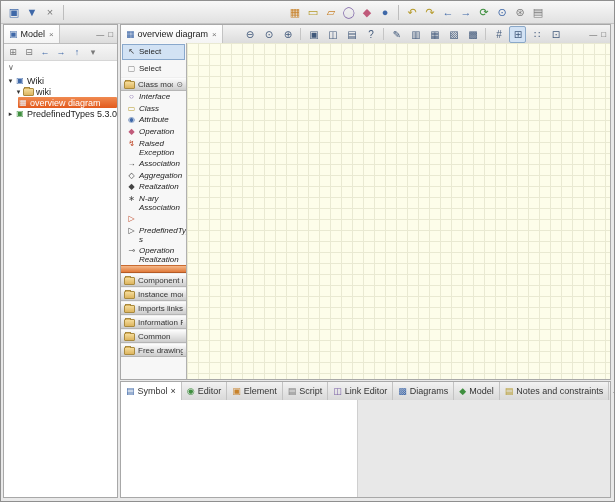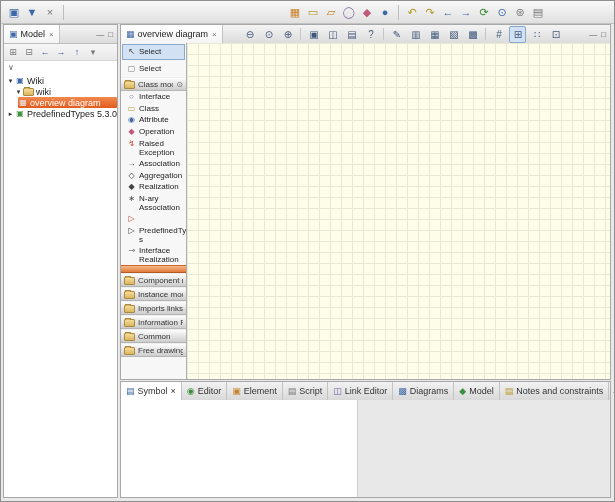--- a/index.html
+++ b/index.html
@@ -45,21 +45,21 @@
   .esep{width:1px;height:12px;background:#c5c5c5;margin:0 3px;}
   .ed-body{position:absolute;top:18px;left:0;right:0;bottom:0;}
 
   
   .palette{position:absolute;left:0;top:0;bottom:0;width:66px;background:#f7f7f7;border-right:1px solid #b0b0b0;overflow:hidden;font-size:8px;box-sizing:border-box;}
   .pal-tool{display:flex;align-items:center;gap:3px;padding:2px 2px 2px 4px;border:1px solid transparent;margin:1px;}
   .pal-tool.selected{background:#d2e2f4;border-color:#89a8cc;}
   .pal-header{display:flex;align-items:center;gap:3px;height:12px;background:linear-gradient(#fdfdfd,#cdcdcd);border-top:1px solid #efefef;border-bottom:1px solid #b5b5b5;padding:0 3px;color:#333;}
   .pal-header .grow{flex:1;overflow:hidden;white-space:nowrap;}
   .pal-item{display:flex;align-items:flex-start;gap:3px;padding:1px 1px 1px 6px;}
-  .pal-item .lbl{line-height:1.15;overflow-wrap:break-word;width:58px;}
+  .pal-item .lbl{line-height:1.15;overflow-wrap:break-word;width:58px;font-style:italic;}
   .pal-icon{width:9px;flex:0 0 9px;text-align:center;font-size:8px;line-height:1.2;}
   .pal-partial{height:6px;background:linear-gradient(#f5b98a,#e07a3a);border-top:1px solid #c86a30;border-bottom:1px solid #b55a24;}
   .folder-icon{width:9px;height:6px;background:linear-gradient(#f5dc9a,#ddb55f);border:1px solid #a98a3f;border-radius:1px;position:relative;flex:0 0 9px;margin-top:1px;}
   .folder-icon::before{content:"";position:absolute;top:-2px;left:0;width:4px;height:1px;background:#ddb55f;border:1px solid #a98a3f;border-bottom:none;}
   .pin{font-size:8px;color:#666;}
 
   
   .canvas{position:absolute;left:66px;top:0;right:0;bottom:0;background-color:#fdfdea;
     background-image:linear-gradient(#e9e9d2 1px,transparent 1px),linear-gradient(90deg,#e9e9d2 1px,transparent 1px);
     background-size:11px 11px;}
@@ -235,21 +235,21 @@
         </div>
         <div class="pal-item">
           <span class="pal-icon c-red">▷</span>
         </div>
         <div class="pal-item">
           <span class="pal-icon c-dark">▷</span>
           <span class="lbl">PredefinedTypes</span>
         </div>
         <div class="pal-item">
           <span class="pal-icon c-dark">⊸</span>
-          <span class="lbl">Interface Realization</span>
+          <span class="lbl">Operation Realization</span>
         </div>
 
         <div class="pal-partial"></div>
 
         <div class="pal-header">
           <span class="folder-icon"></span>
           <span class="grow">Component mo...</span>
         </div>
         <div class="pal-header">
           <span class="folder-icon"></span>

